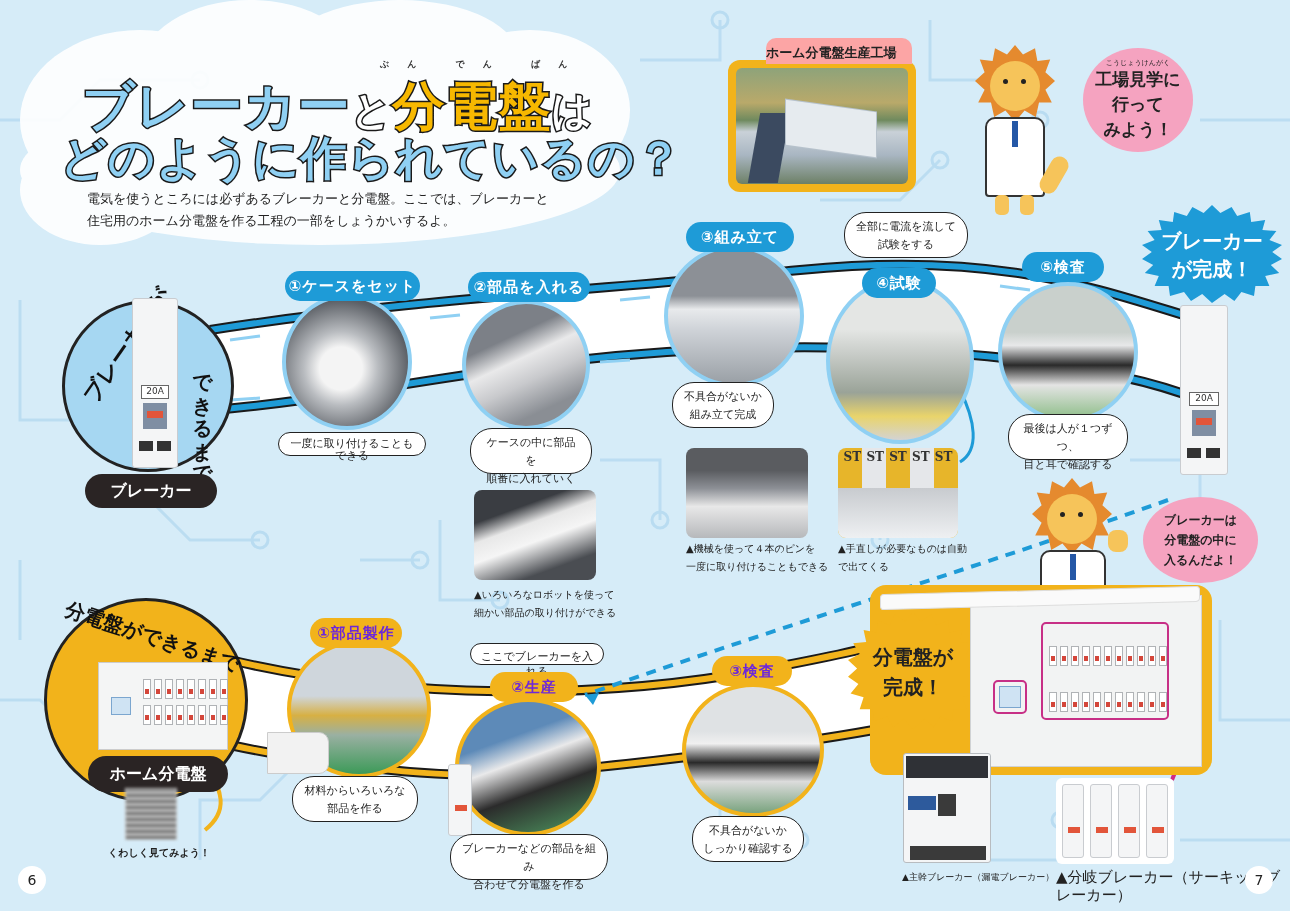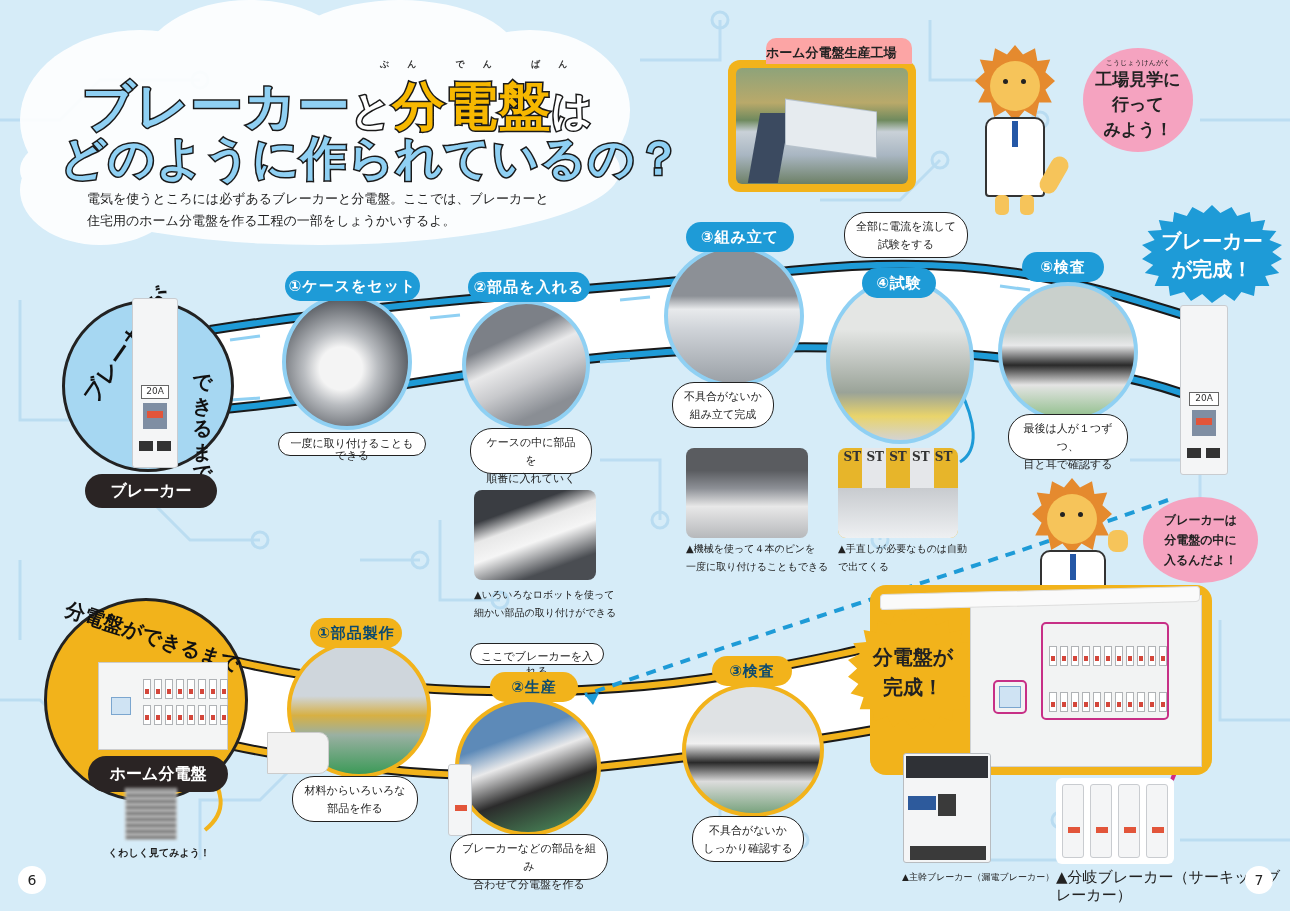--- a/index.html
+++ b/index.html
@@ -46,21 +46,21 @@
   .lion .coat { position: absolute; background: #fff; border: 2px solid #333; border-radius: 10px 10px 4px 4px; }
   .lion .tie { position: absolute; width: 6px; height: 26px; background: #2457a6; }
   .lion .eye { position: absolute; width: 5px; height: 5px; background: #222; border-radius: 50%; }
 
   
   svg.roads { position: absolute; left: 0; top: 0; }
 
   
   .step-label { position: absolute; height: 30px; border-radius: 15px; font-weight: 900; font-size: 15px; text-align: center; line-height: 30px; color: #fff; letter-spacing: 1px; }
   .step-label.blue { background: #1e9bd7; }
-  .step-label.yellow { background: #f2b31b; color: #0c4a6e; }
+  .step-label.yellow { background: #f2b31b; color: #6d28d9; }
 
   
   .photo-circle { position: absolute; border-radius: 50%; overflow: hidden; }
   .photo-circle.blue { border: 4px solid #8fd0f3; }
   .photo-circle.yellow { border: 4px solid #f2b31b; }
   .ph-machine { background: radial-gradient(circle at 45% 55%, #f4f4f4 0 22%, #b9bcc0 38%, #5c6066 70%, #2f3237 100%); }
   .ph-parts { background: linear-gradient(155deg, #7c8087 0 30%, #e9e9ea 45%, #c8c9cc 60%, #8a8e94 80%); }
   .ph-assembly { background: linear-gradient(180deg, #8c9096 0 35%, #e8eaec 45%, #cfd3d8 60%, #9aa0a6 100%); }
   .ph-test { background: linear-gradient(180deg, #e4e6e4 0 30%, #c9cdc9 45%, #9aa398 70%, #e9d46b 85%, #d3d3d3 100%); }
   .ph-inspect { background: linear-gradient(180deg, #c9d0cc 0 35%, #e7e8e9 45%, #2a2a2a 60%, #e4e4e4 75%, #8fbe8a 100%); }

